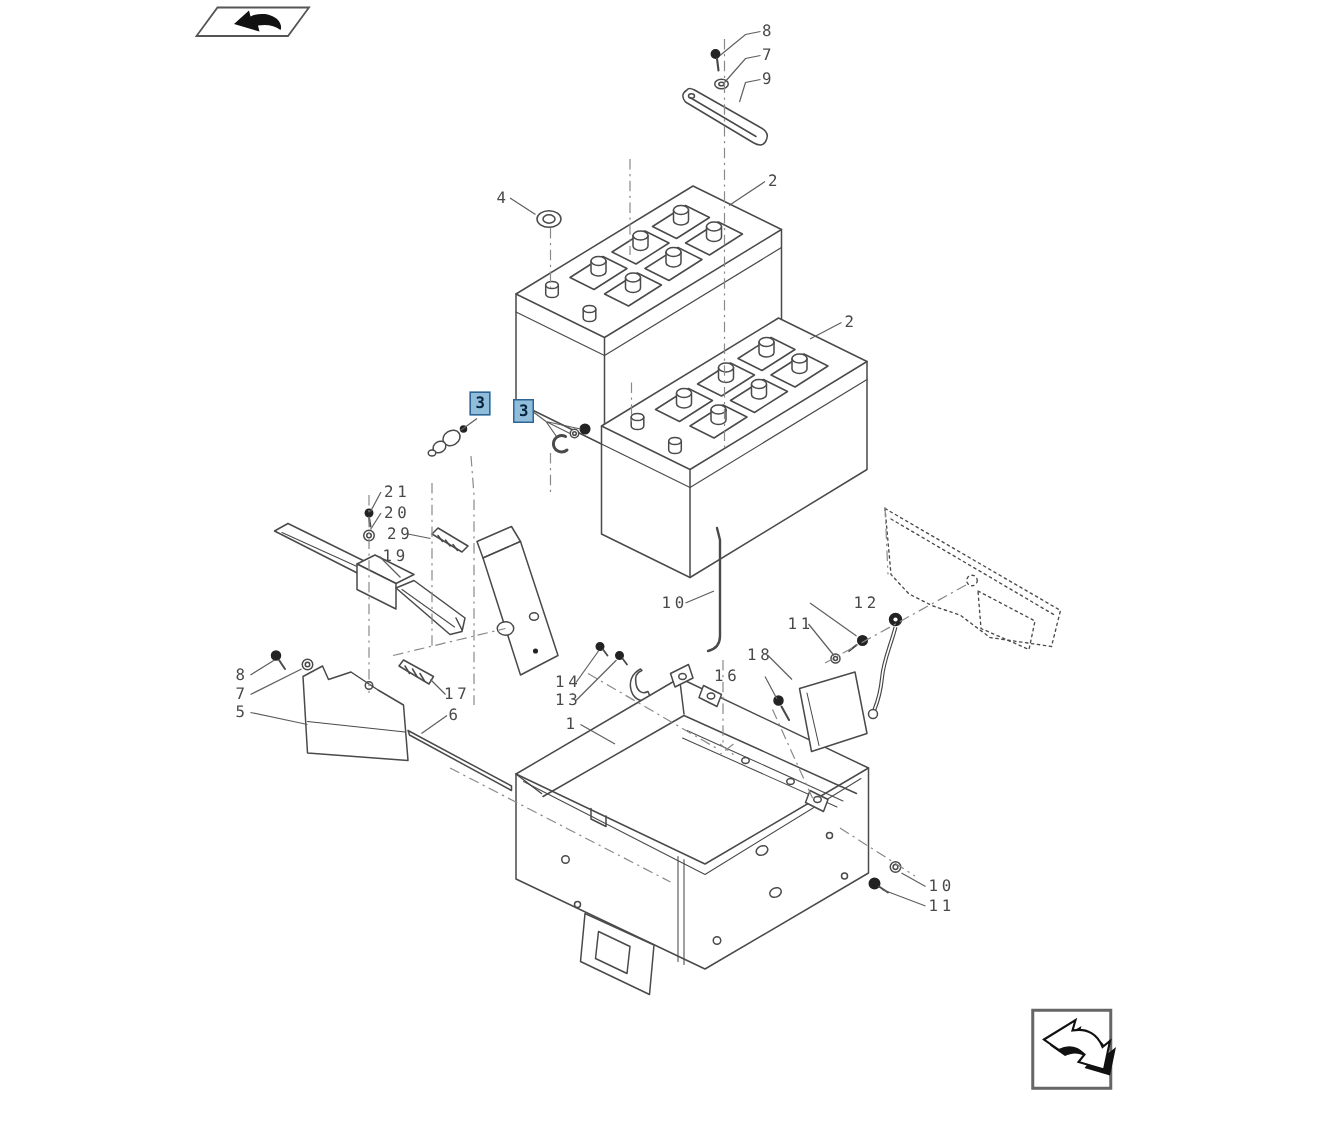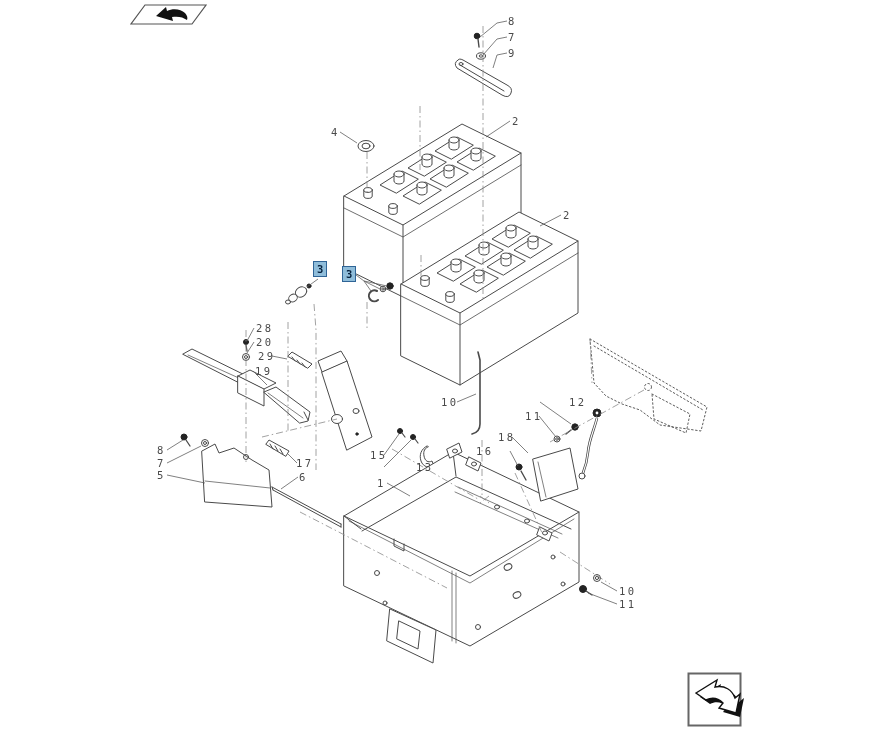--- a/index.html
+++ b/index.html
@@ -294,31 +294,31 @@
 
 <div id="callout-layer">
       <span class="callout" style="left: 508px; top: 15px;">8</span>
       <span class="callout" style="left: 508px; top: 31px;">7</span>
       <span class="callout" style="left: 508px; top: 47px;">9</span>
       <span class="callout" style="left: 331px; top: 126px;">4</span>
       <span class="callout" style="left: 512px; top: 115px;">2</span>
       <span class="callout" style="left: 563px; top: 209px;">2</span>
       <span class="callout hl" style="left: 313px; top: 261px;">3</span>
       <span class="callout hl" style="left: 342px; top: 266px;">3</span>
-      <span class="callout" style="left: 256px; top: 322px;">28</span>
+      <span class="callout" style="left: 256px; top: 322px;">21</span>
       <span class="callout" style="left: 256px; top: 336px;">20</span>
       <span class="callout" style="left: 258px; top: 350px;">29</span>
       <span class="callout" style="left: 255px; top: 365px; text-align: right;">19</span>
       <span class="callout" style="left: 441px; top: 396px;">10</span>
       <span class="callout" style="left: 525px; top: 396px; margin-left: 44px;">12</span>
       <span class="callout" style="left: 525px; top: 410px;">11</span>
       <span class="callout" style="left: 498px; top: 431px;">18</span>
       <span class="callout" style="left: 476px; top: 445px;">16</span>
-      <span class="callout" style="left: 370px; top: 449px;">15</span>
-      <span class="callout" style="left: 370px; top: 461px; margin-left: 46px;">13</span>
+      <span class="callout" style="left: 370px; top: 449px;">14</span>
+      <span class="callout" style="left: 370px; top: 461px;">13</span>
       <span class="callout" style="left: 377px; top: 477px;">1</span>
       <span class="callout" style="left: 157px; top: 444px;">8</span>
       <span class="callout" style="left: 157px; top: 457px;">7</span>
       <span class="callout" style="left: 157px; top: 469px;">5</span>
       <span class="callout" style="left: 296px; top: 457px;">17</span>
       <span class="callout" style="left: 299px; top: 471px;">6</span>
       <span class="callout" style="left: 619px; top: 585px;">10</span>
       <span class="callout" style="left: 619px; top: 598px;">11</span>
     </div>
 

